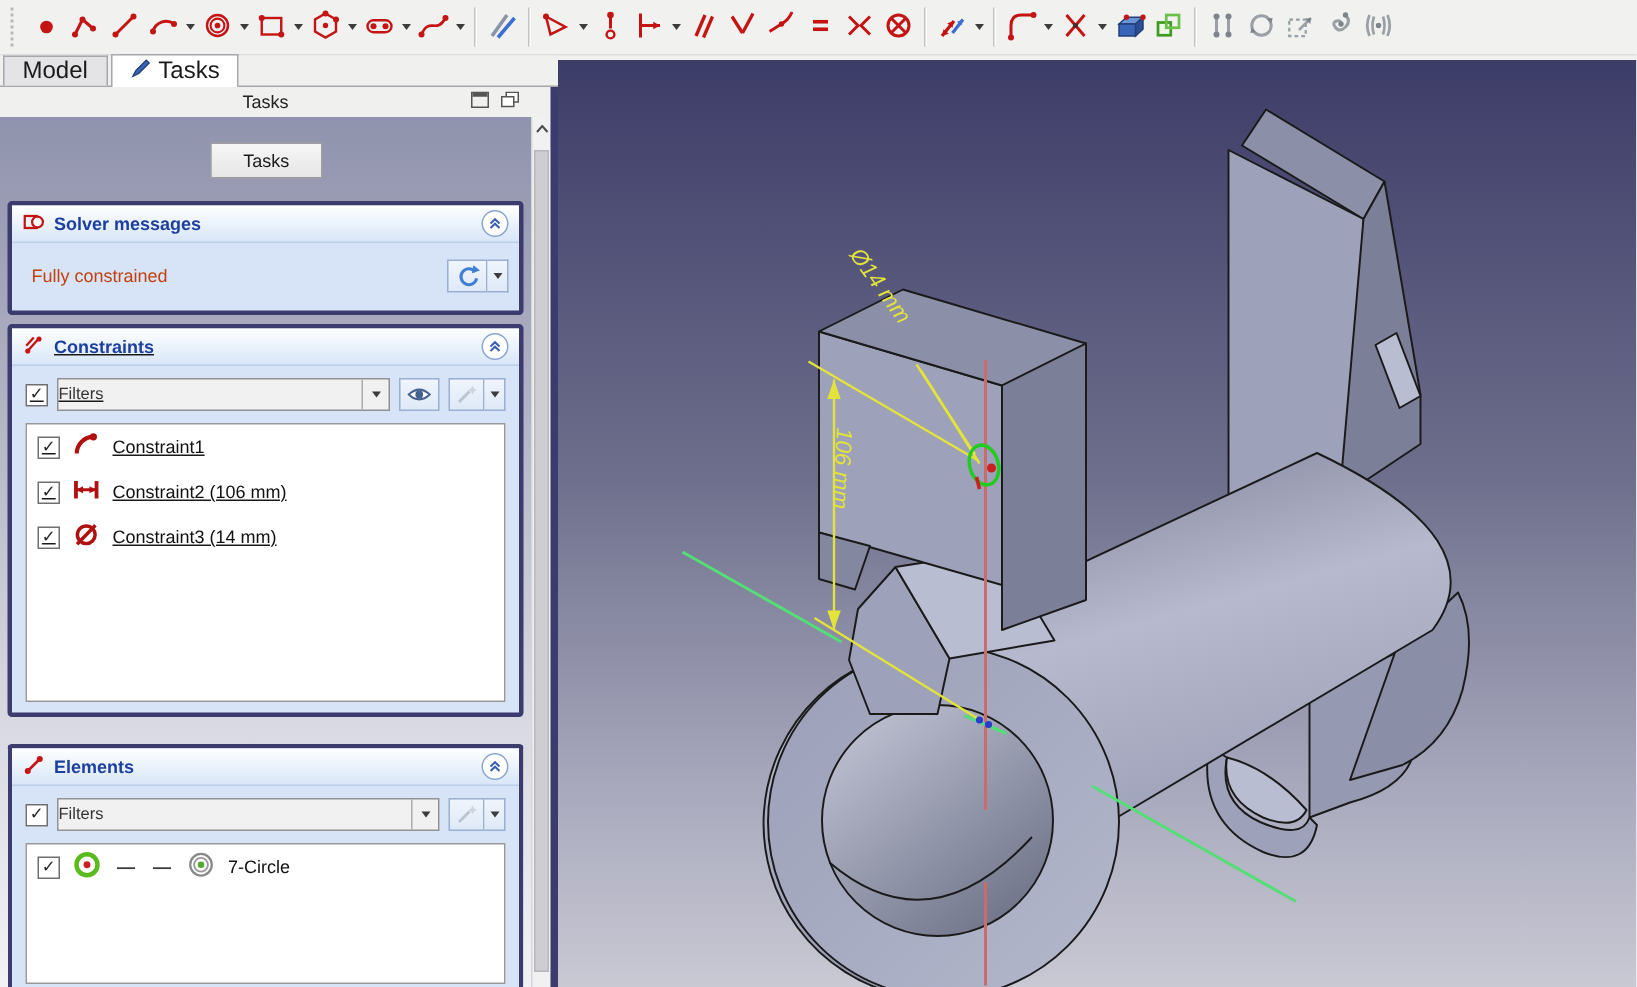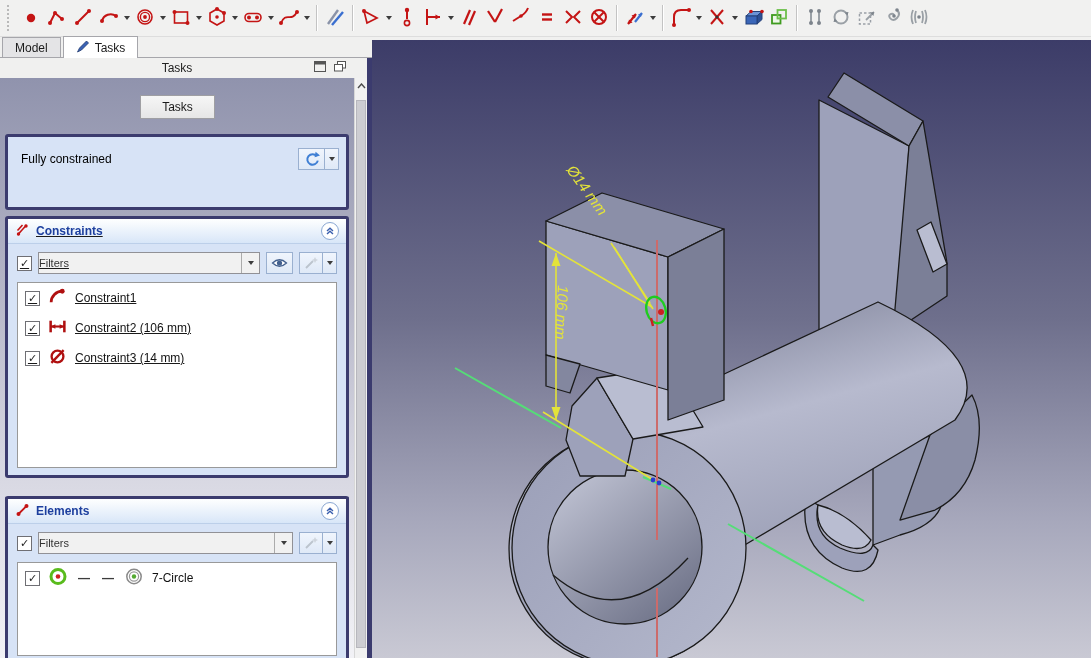--- a/index.html
+++ b/index.html
@@ -7,21 +7,21 @@
   
   .toolbar{position:absolute;left:0;top:0;width:1091px;height:37px;background:#f1f1f0;
     border-bottom:1px solid #dddddd;display:flex;align-items:center;padding-left:3px;box-sizing:border-box;}
   .grip{width:5px;height:26px;margin:0 4px;border-left:2px dotted #b9b9b9;}
   .tbtn{width:26px;height:30px;display:flex;align-items:center;justify-content:center;flex:0 0 auto;}
   .dd{width:10px;height:30px;display:flex;align-items:center;justify-content:center;flex:0 0 auto;}
   .dd i{width:0;height:0;border-left:3.5px solid transparent;border-right:3.5px solid transparent;border-top:4px solid #3c3c3c;}
   .tsep{width:1px;height:26px;background:#c3c3c3;border-right:1px solid #ffffff;margin:0 4px;flex:0 0 auto;}
   
   .tabs-row{position:absolute;left:0;top:37px;width:372px;height:21px;background:#f0f0ef;border-bottom:1px solid #a6a6ab;box-sizing:border-box;display:flex;align-items:flex-end;}
-  .tab{height:19px;display:flex;align-items:center;gap:5px;padding:0 12px;border:1px solid #a6a6ab;border-bottom:none;background:#e4e4e6;margin-left:2px;font-size:12px;}
+  .tab{height:19px;display:flex;align-items:center;gap:5px;padding:0 12px;border:1px solid #a6a6ab;border-bottom:none;background:#e4e4e6;margin-left:2px;font-size:16px;}
   .tab.active{height:21px;background:#ffffff;position:relative;z-index:2;margin-bottom:-1px;}
   
   .ptitle{position:absolute;left:0;top:58px;width:354px;height:20px;background:#f0f0ef;display:flex;align-items:center;justify-content:center;font-size:12px;color:#222;}
   .ptitle-btns{position:absolute;right:8px;top:3px;display:flex;gap:8px;}
   
   .pbody{position:absolute;left:0;top:78px;width:354px;height:580px;
     background:linear-gradient(180deg,#9093ad 0%,#aeafc2 30%,#d5d5e0 65%,#f2f2f6 100%);overflow:hidden;}
   .closebtn{position:absolute;left:140px;top:17px;width:73px;height:22px;background:linear-gradient(#f6f6f6,#e6e6e6);
     border:1px solid #9f9fa3;font-size:12px;display:flex;align-items:center;justify-content:center;}
   .vscroll{position:absolute;left:354px;top:78px;width:13px;height:580px;background:#f1f1f1;border-left:1px solid #d7d7d7;box-sizing:border-box;}
@@ -319,22 +319,35 @@
           <rect x="3.5" y="0.5" width="8" height="6.5" fill="#fff" stroke="#555"></rect>
           <rect x="0.5" y="3.5" width="8" height="6.5" fill="#fff" stroke="#555"></rect>
         </svg></span>
   </span>
 </div>
 
 <div class="pbody">
   <div class="closebtn">Tasks</div>
 
   <div class="section" style="top:56px;height:76px;">
+    <div class="sec-head">
+      <span><svg width="15" height="14" viewBox="0 0 14 14">
+            <rect x="1" y="3" width="8" height="8" fill="none" stroke="#c41414" stroke-width="1.5"></rect>
+            <circle cx="9.5" cy="7" r="3.6" fill="#fff" stroke="#c41414" stroke-width="1.5"></circle>
+          </svg></span>
+      <span>Solver messages</span>
+      <span class="collapse">
+          <svg width="10" height="10" viewBox="0 0 10 10">
+            <path d="M2,5 L5,2.2 L8,5" fill="none" stroke="#3a5fae" stroke-width="1.4"></path>
+            <path d="M2,8 L5,5.2 L8,8" fill="none" stroke="#3a5fae" stroke-width="1.4"></path>
+          </svg>
+        </span>
+    </div>
     <div style="display:flex;align-items:center;padding:0 7px;height:44px;">
-      <span style="color:#000000;padding-left:6px;">Fully constrained</span>
+      <span style="color:#c2410c;padding-left:6px;">Fully constrained</span>
       <span style="margin-left:auto;display:flex;">
         <span class="sqbtn" style="width:27px;">
             <svg width="16" height="16" viewBox="0 0 16 16">
               <path d="M12.8,5.2 A5.3,5.3 0 1 0 13.8,9.6" fill="none" stroke="#3f7fd4" stroke-width="2"></path>
               <polygon points="11.6,0.8 16,4.4 10.6,6.2" fill="#3f7fd4"></polygon>
             </svg>
           </span>
         <span class="sqbtn" style="width:14px;border-left:none;">
             <i style="width:0;height:0;border-left:3.5px solid transparent;border-right:3.5px solid transparent;border-top:4px solid #3c3c3c;"></i>
           </span>

